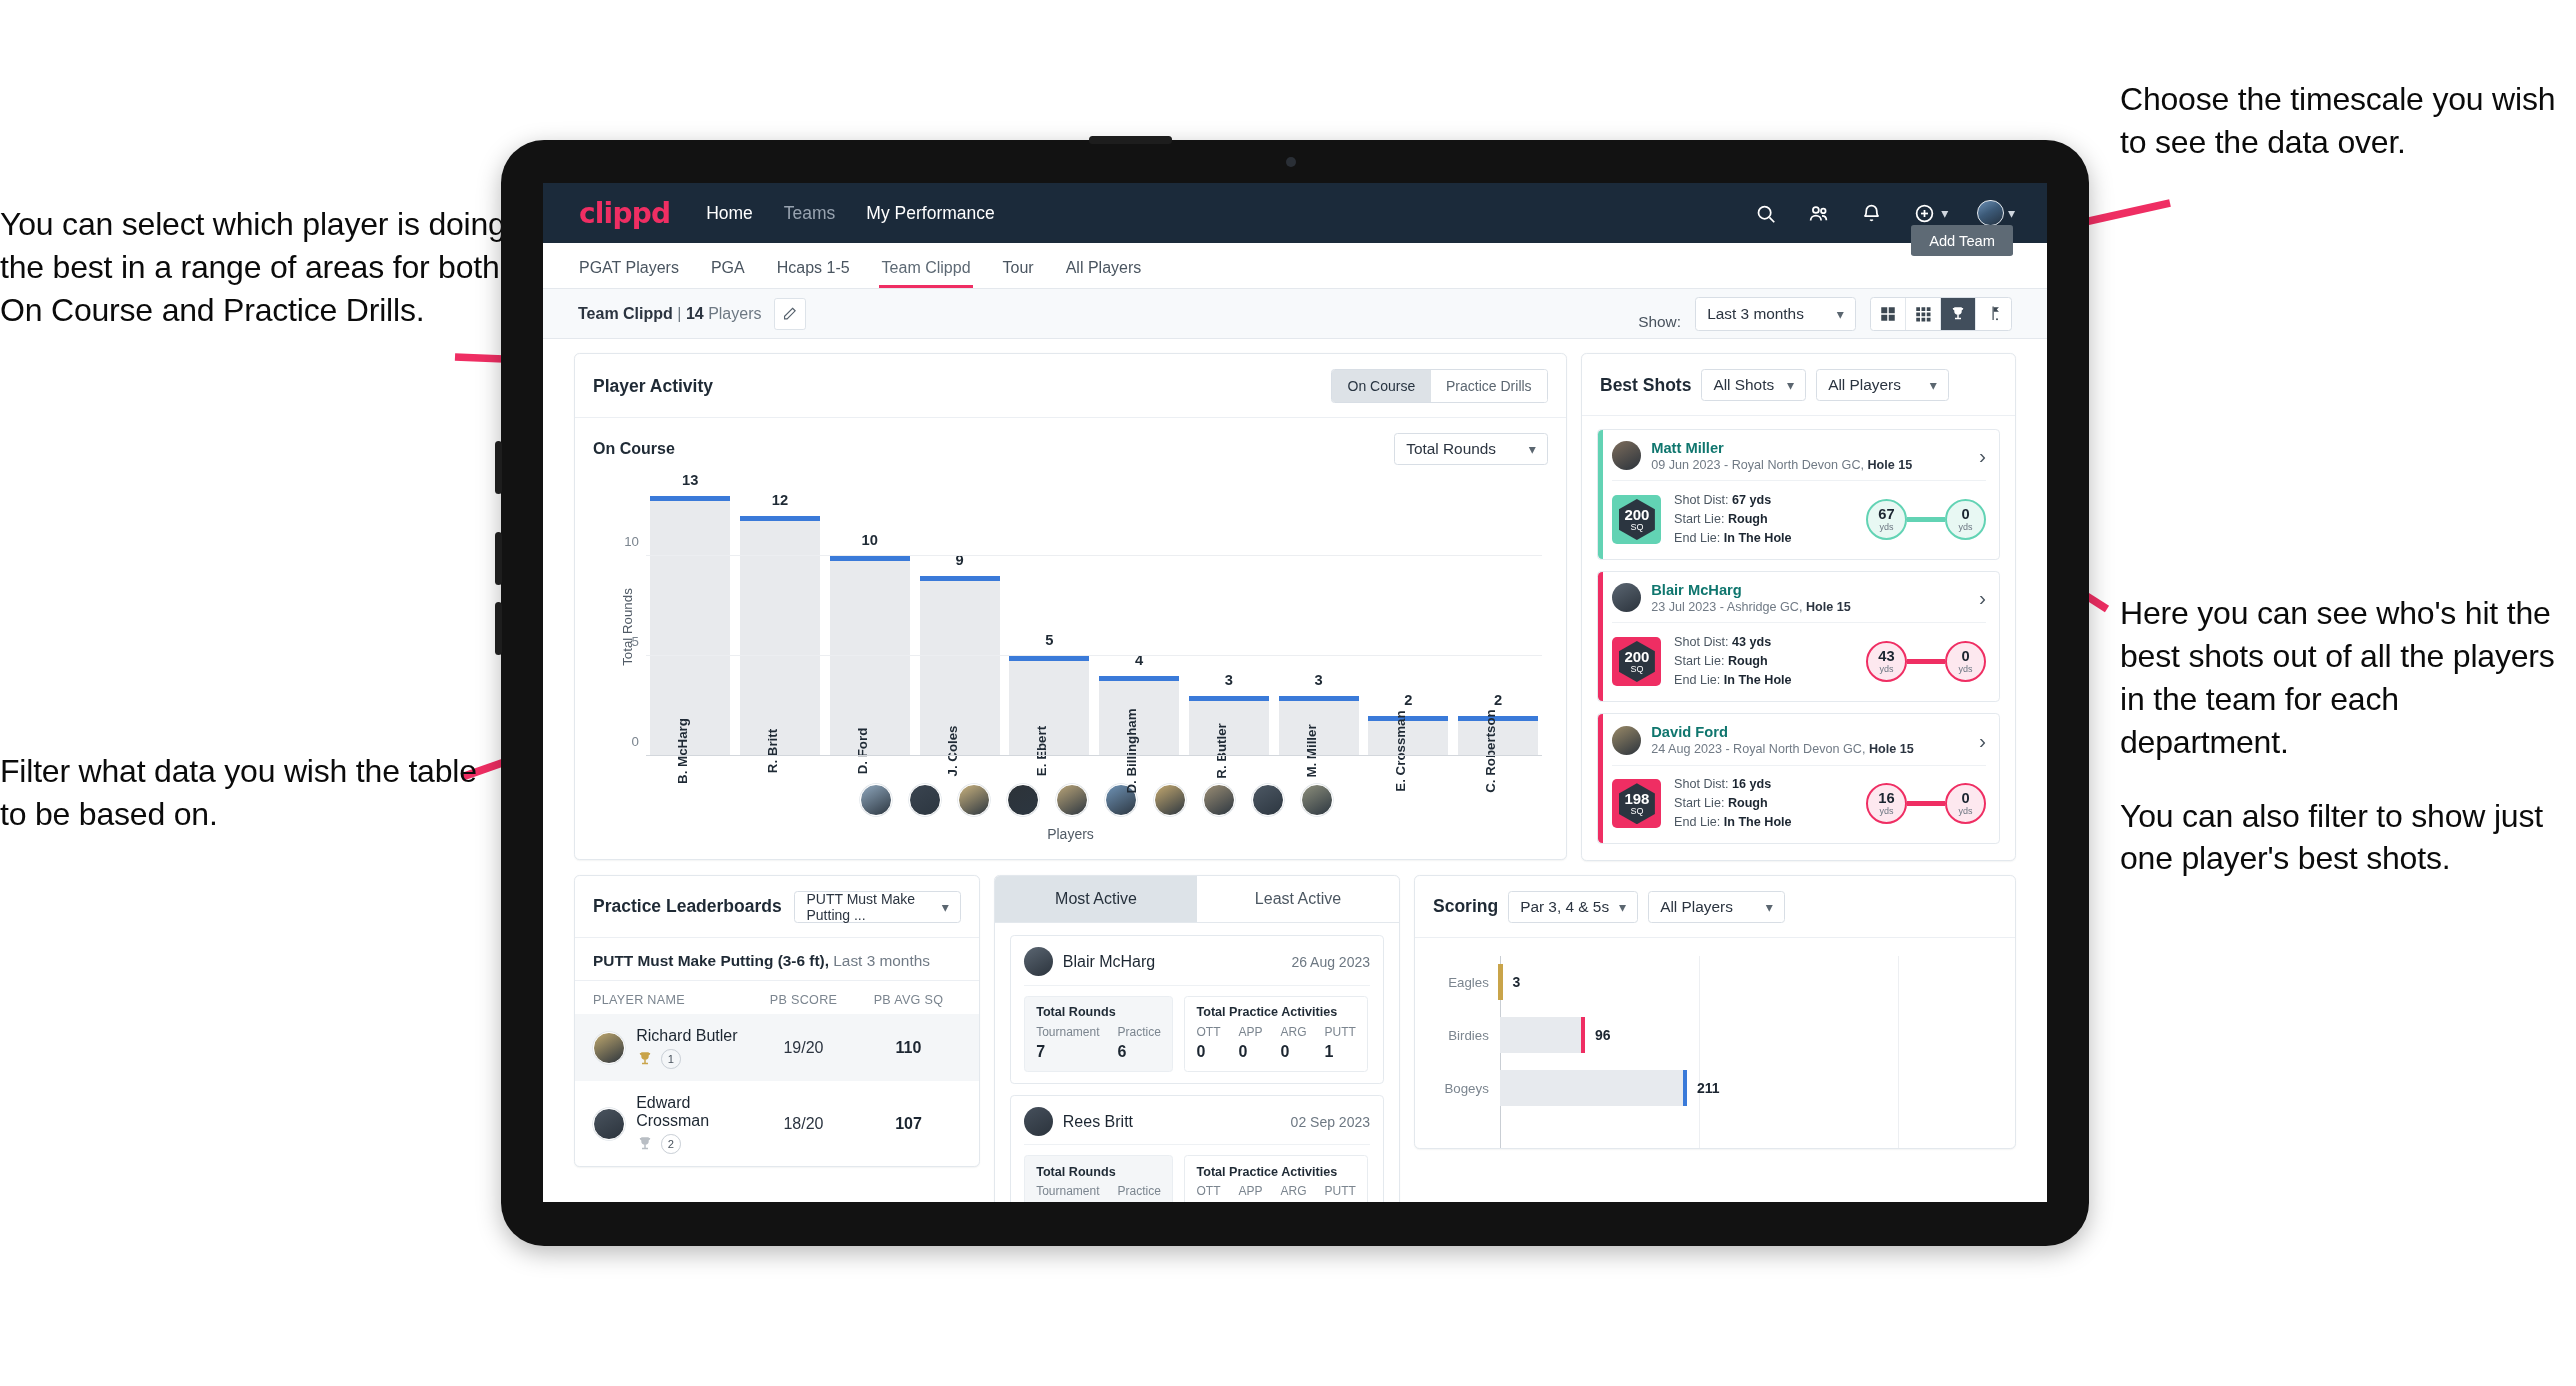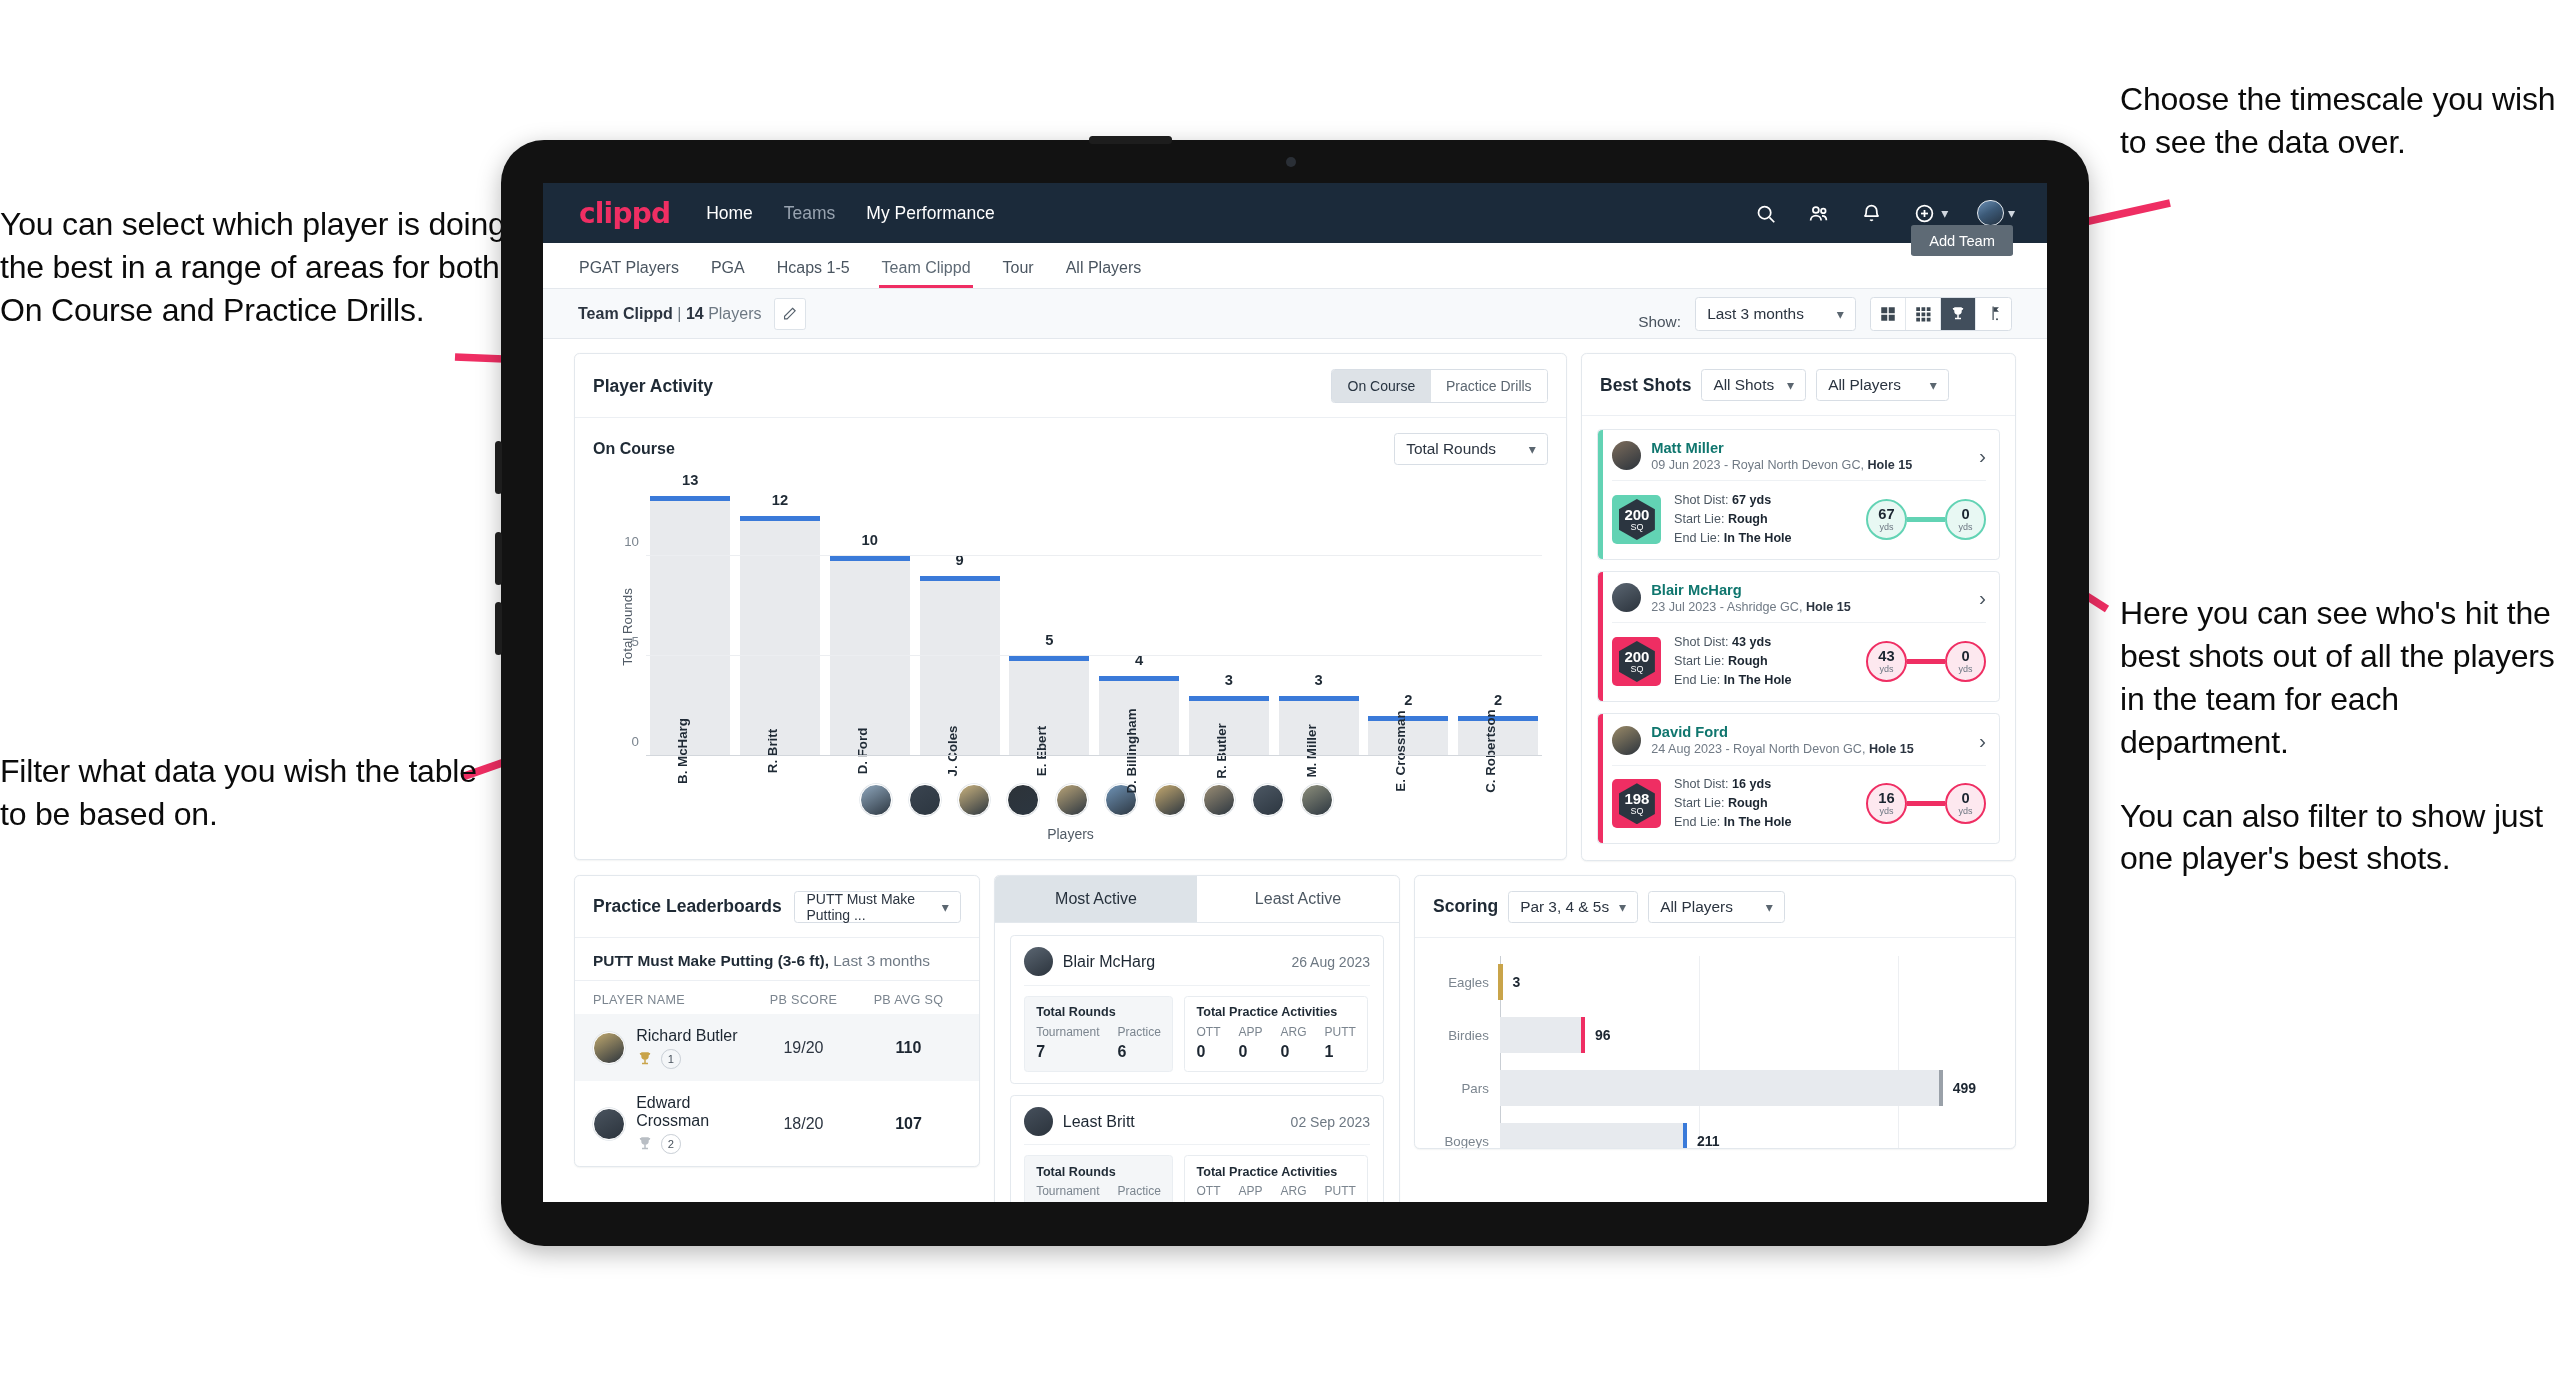--- a/index.html
+++ b/index.html
@@ -727,21 +727,21 @@
                           <div class="k">PUTT</div>
                           <div class="v">1</div>
                         </div>
                       </div>
                     </div>
                   </div>
                 </div>
                 <div class="ma-card">
                   <div class="ma-top">
                     <div class="ma-av" style="background:linear-gradient(150deg,#46505c,#2b333c)"></div>
-                    <div class="ma-nm">Least Britt</div>
+                    <div class="ma-nm">Rees Britt</div>
                     <div class="ma-dt">02 Sep 2023</div>
                   </div>
                   <div class="ma-body">
                     <div class="ma-box filled">
                       <div class="ma-box-t">Total Rounds</div>
                       <div class="ma-cols">
                         <div class="ma-col">
                           <div class="k">Tournament</div>
                         </div>
                         <div class="ma-col">
@@ -798,28 +798,20 @@
                   </div>
                   <div class="sc-row">
                     <div class="sc-lbl">Birdies</div>
                     <div class="sc-track">
                       <div class="sc-fill" style="width:17.142857142857142%"></div>
                       <div class="sc-cap" style="left:calc(17.142857142857142% - 4.2px);background:#ef2e63"></div>
                       <div class="sc-num" style="left:calc(17.142857142857142% + 9.8px)">96</div>
                     </div>
                   </div>
                   <div class="sc-row">
-                    <div class="sc-lbl">Pars</div>
-                    <div class="sc-track">
-                      <div class="sc-fill" style="width:89.10714285714286%"></div>
-                      <div class="sc-cap" style="left:calc(89.10714285714286% - 4.2px);background:#9aa1a9"></div>
-                      <div class="sc-num" style="left:calc(89.10714285714286% + 9.8px)">499</div>
-                    </div>
-                  </div>
-                  <div class="sc-row">
                     <div class="sc-lbl">Bogeys</div>
                     <div class="sc-track">
                       <div class="sc-fill" style="width:37.67857142857143%"></div>
                       <div class="sc-cap" style="left:calc(37.67857142857143% - 4.2px);background:#3a7ad9"></div>
                       <div class="sc-num" style="left:calc(37.67857142857143% + 9.8px)">211</div>
                     </div>
                   </div>
                 </div>
             </div>
           </div>

